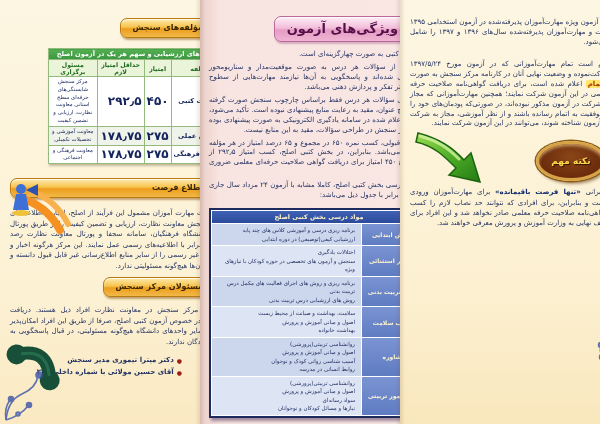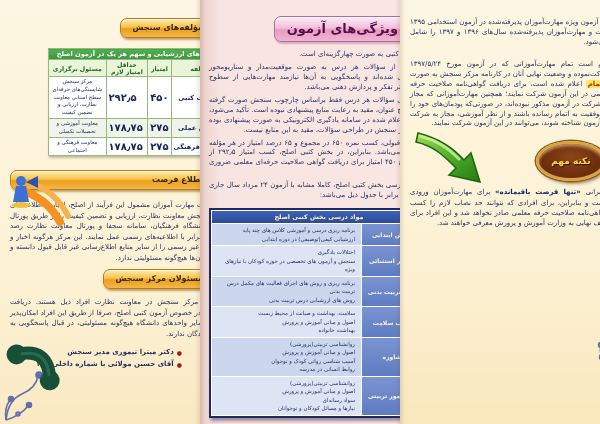--- a/index.html
+++ b/index.html
@@ -28,21 +28,21 @@
 
   .body-text{margin:0 0 6px 0;font-size:7px;line-height:1.5;color:#233263;text-align:justify;text-align-last:right;}
 
   
   table.green-table{width:180px;margin:2px 0 14px 0;border-collapse:collapse;background:#fff;
     box-shadow:1px 2px 2px rgba(100,80,40,.35);}
   table.green-table th,table.green-table td{border:1px solid #93bb7d;padding:1px 2px;}
   .gt-title{background:linear-gradient(180deg,#55b052,#3a9740);color:#fff;font-size:6.6px;font-weight:700;text-align:center;padding:2px;}
   .gt-head{background:#e9f4d9;color:#1e6b1e;font-size:6.2px;font-weight:700;text-align:center;}
   td.gt-comp{font-size:6.6px;font-weight:700;color:#14245c;text-align:center;white-space:nowrap;}
-  td.gt-num{font-size:10px;font-weight:700;color:#14245c;text-align:left;}
+  td.gt-num{font-size:12px;font-weight:700;color:#14245c;text-align:right;}
   td.gt-org{font-size:5.4px;color:#14245c;text-align:center;line-height:1.45;}
   tr.gt-alt td{background:#f0f3e9;}
 
   .info-row{position:relative;min-height:30px;}
   .megaphone{position:absolute;left:-2px;top:2px;}
   .contacts{margin:2px 46px 2px 0;}
   .contact{display:flex;align-items:flex-start;gap:3px;font-size:7px;font-weight:700;color:#233263;line-height:1.6;}
   .bullet{color:#a01d18;font-size:6px;line-height:1.9;}
   .phone-icon{position:absolute;left:4px;bottom:28px;}
   .floral{position:absolute;opacity:.9;}

